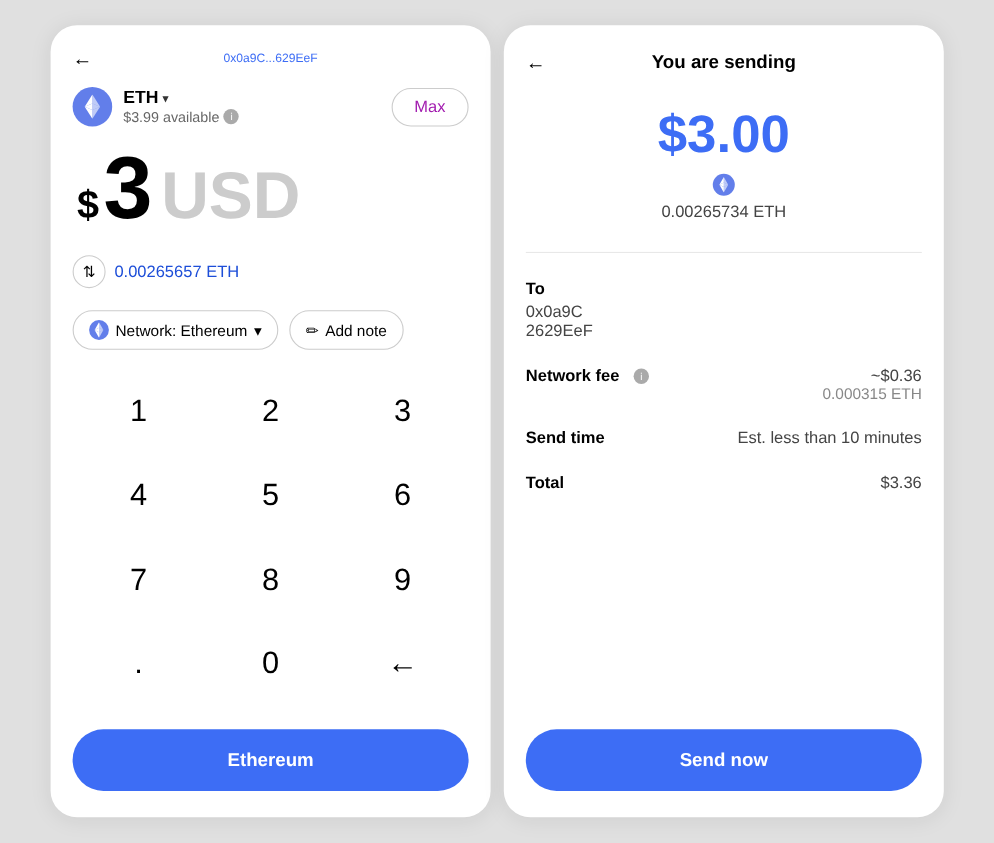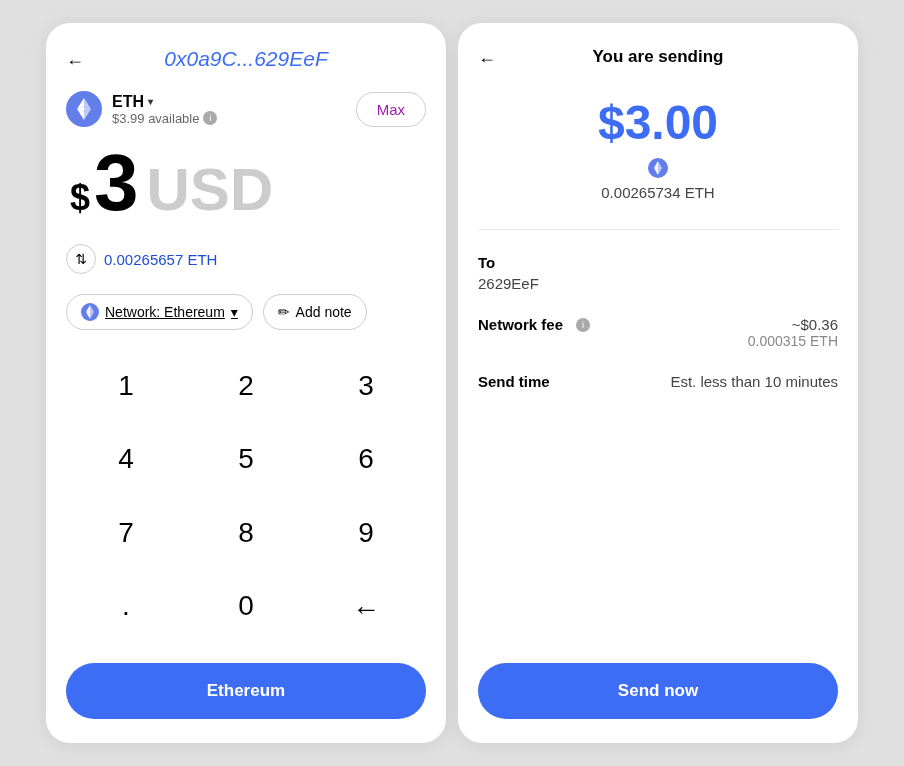--- a/index.html
+++ b/index.html
@@ -39,23 +39,22 @@
     }
     .back-arrow {
       position: absolute;
       left: 0;
       font-size: 18px;
       cursor: pointer;
       color: #000;
     }
     .address-link {
       color: #3d6df5;
-      font-size: 21px;
+      font-size: 11px;
       font-weight: 500;
-      font-style: italic;
     }
     .token-row {
       display: flex;
       align-items: center;
       justify-content: space-between;
       margin-bottom: 16px;
     }
     .token-info {
       display: flex;
       align-items: center;
@@ -175,21 +174,20 @@
       align-items: center;
       gap: 6px;
       border: 1.5px solid #ccc;
       border-radius: 20px;
       padding: 8px 14px;
       font-size: 14px;
       font-weight: 500;
       background: white;
       cursor: pointer;
       color: #000;
-      text-decoration: underline;
     }
     .network-eth-icon {
       width: 18px;
       height: 18px;
       background: #627EEA;
       border-radius: 50%;
       display: flex;
       align-items: center;
       justify-content: center;
       color: white;
@@ -443,20 +441,21 @@
         <span>0.00265734 ETH</span>
       </div>
     </div>
 
     <div class="divider"></div>
 
     <div class="detail-rows">
 
       <div class="detail-row">
         <div class="detail-label">To</div>
+        <div class="detail-value">0x0a9C</div>
         <div class="detail-value">2629EeF</div>
       </div>
 
 
       <div class="detail-row-inline">
         <div class="label-with-icon">
           <div class="detail-label">Network fee</div>
           <div class="info-icon">i</div>
         </div>
         <div class="detail-right">
@@ -465,17 +464,23 @@
         </div>
       </div>
 
       <div class="detail-row-inline">
         <div class="detail-label">Send time</div>
         <div class="detail-right">
           <div class="primary-val">Est. less than 10 minutes</div>
         </div>
       </div>
 
+      <div class="detail-row-inline">
+        <div class="detail-label">Total</div>
+        <div class="detail-right">
+          <div class="primary-val">$3.36</div>
+        </div>
+      </div>
     </div>
 
     <button class="send-now-btn">Send now</button>
   </div>
 </div>
 
 </body></html>

